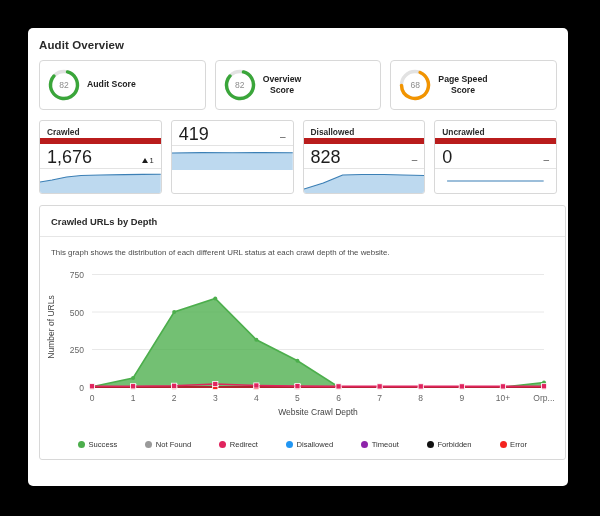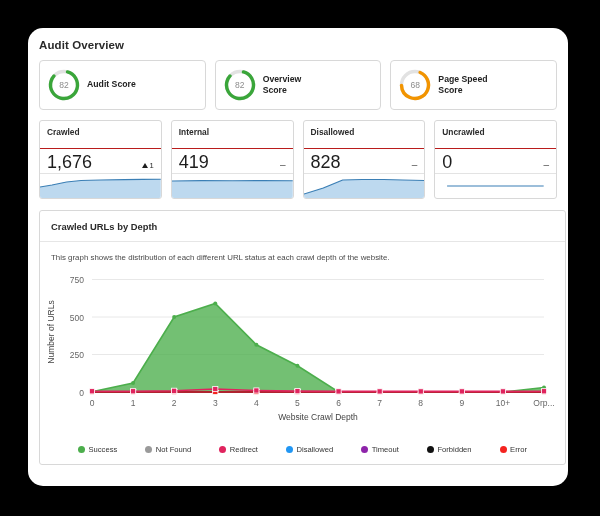--- a/index.html
+++ b/index.html
@@ -7,21 +7,21 @@
     width: 600px; height: 516px;
     background: #000000;
     font-family: "Liberation Sans", sans-serif;
     overflow: hidden;
   }
   .page-card {
     position: absolute;
     left: 28px; top: 28px;
     width: 540px; height: 458px;
     background: #ffffff;
-    border-radius: 15px;
+    border-radius: 5px;
     box-shadow: 0 1px 4px rgba(0,0,0,.35);
     overflow: hidden;
   }
   .page-title {
     font-size: 11.5px;
     font-weight: bold;
     color: #2a2a2a;
     padding: 11px 0 0 11px;
     letter-spacing: .1px;
   }
@@ -35,20 +35,21 @@
   .score-card {
     flex: 1 1 0;
     height: 50px;
     border: 1px solid #d8d8d8;
     border-radius: 4px;
     background: #fff;
     display: flex;
     align-items: center;
     padding: 0 6px 0 7px;
     gap: 6px;
+    text-align: center;
   }
   .gauge {
     position: relative;
     width: 34px; height: 34px;
     flex: 0 0 34px;
   }
   .gauge svg { display: block; }
   .gauge-val {
     position: absolute;
     inset: 0;
@@ -73,22 +74,22 @@
     flex: 1 1 0;
     border: 1px solid #d8d8d8;
     border-radius: 3px;
     background: #fff;
     overflow: hidden;
   }
   .metric-head {
     font-size: 8.4px;
     font-weight: bold;
     color: #2b2b2b;
-    padding: 6px 7px 11px 7px;
-    border-bottom: 1px solid #b91c1c;
+    padding: 6px 7px 1px 7px;
+    border-bottom: 6px solid #b91c1c;
   }
   .metric-body {
     display: flex;
     align-items: baseline;
     justify-content: space-between;
     padding: 4px 7px 5px 7px;
     border-bottom: 1px solid #e3e3e3;
     height: 25px;
   }
   .metric-value {
@@ -211,21 +212,20 @@
           <span>1</span>
         </span>
       </div>
       <svg class="spark" viewBox="0 0 100 24" preserveAspectRatio="none">
         <path d="M0,13 L10,11 L22,8 L34,6.5 L50,6 L70,5.6 L85,5.4 L100,5.2 L100,24 L0,24 Z" fill="#bdd9ef"></path>
         <path d="M0,13 L10,11 L22,8 L34,6.5 L50,6 L70,5.6 L85,5.4 L100,5.2" fill="none" stroke="#3b7fb5" stroke-width="1.1"></path>
       </svg>
     </div>
 
     <div class="metric-card">
-      <div class="metric-head">Internal</div>
       <div class="metric-body">
         <span class="metric-value">419</span>
         <span class="dash">–</span>
       </div>
       <svg class="spark" viewBox="0 0 100 24" preserveAspectRatio="none">
         <path d="M0,7 L25,6.6 L50,6.8 L75,6.6 L100,6.8 L100,24 L0,24 Z" fill="#bdd9ef"></path>
         <path d="M0,7 L25,6.6 L50,6.8 L75,6.6 L100,6.8" fill="none" stroke="#3b7fb5" stroke-width="1.1"></path>
       </svg>
     </div>
 

